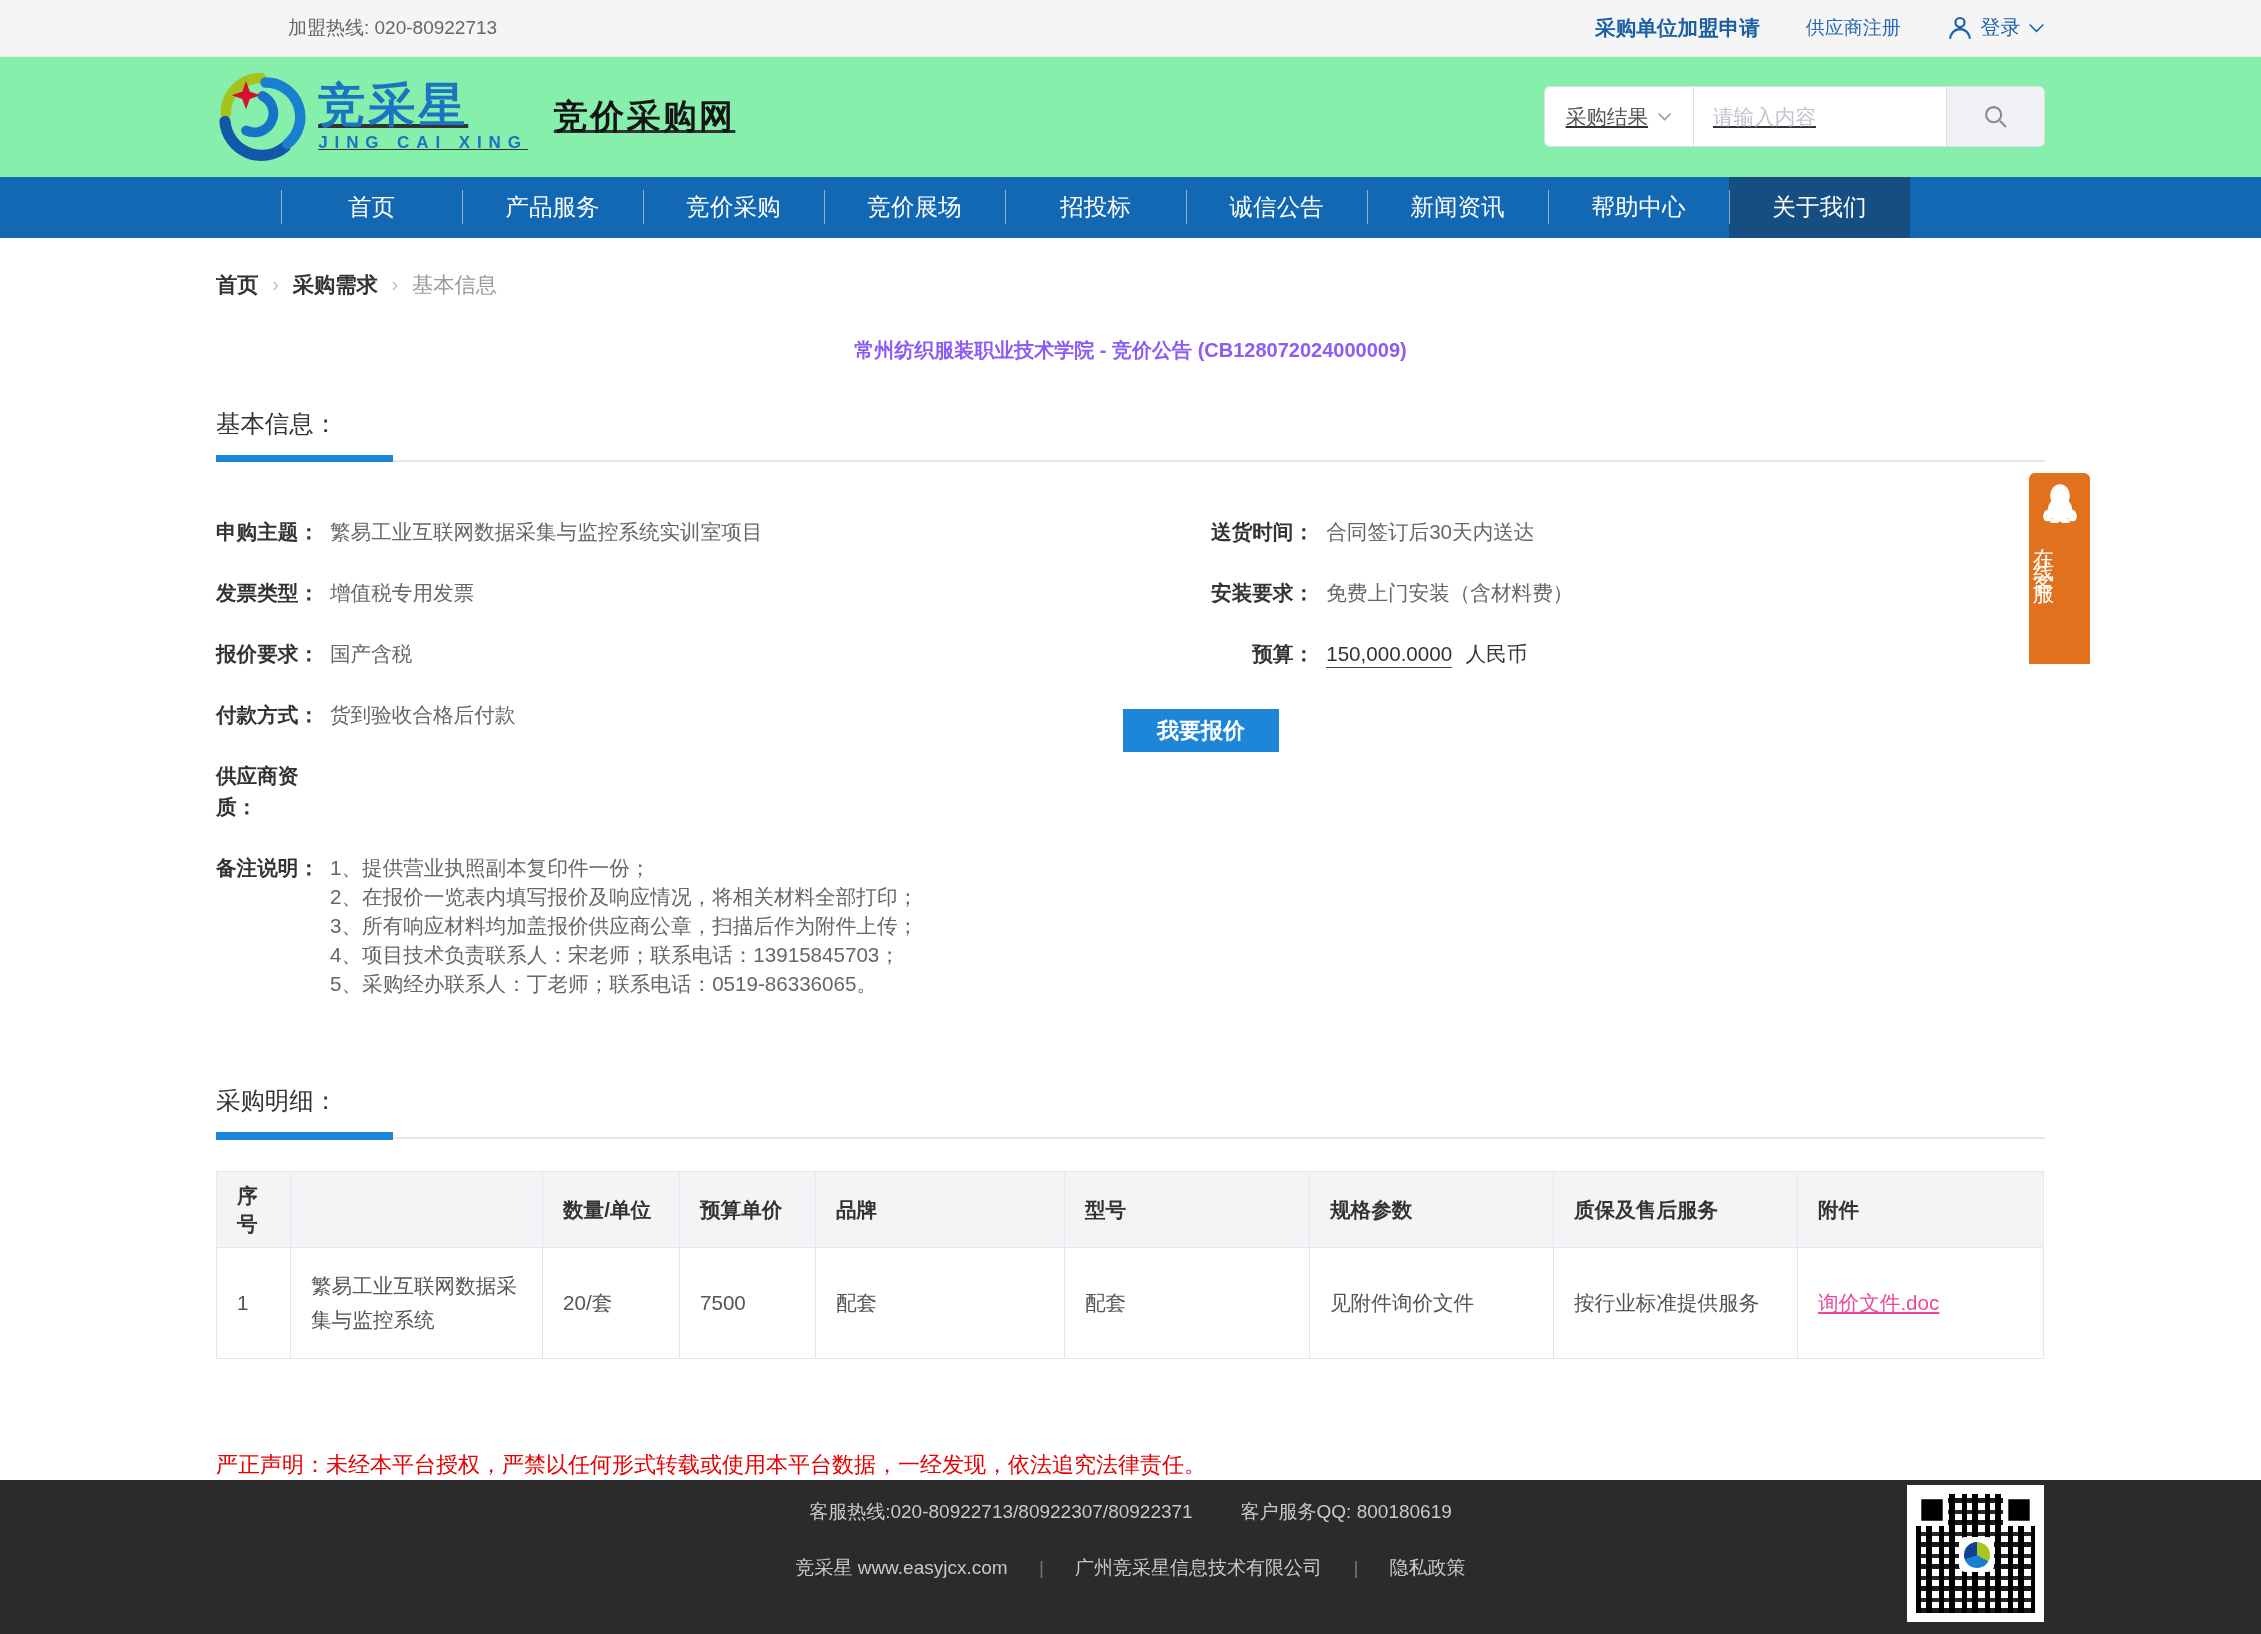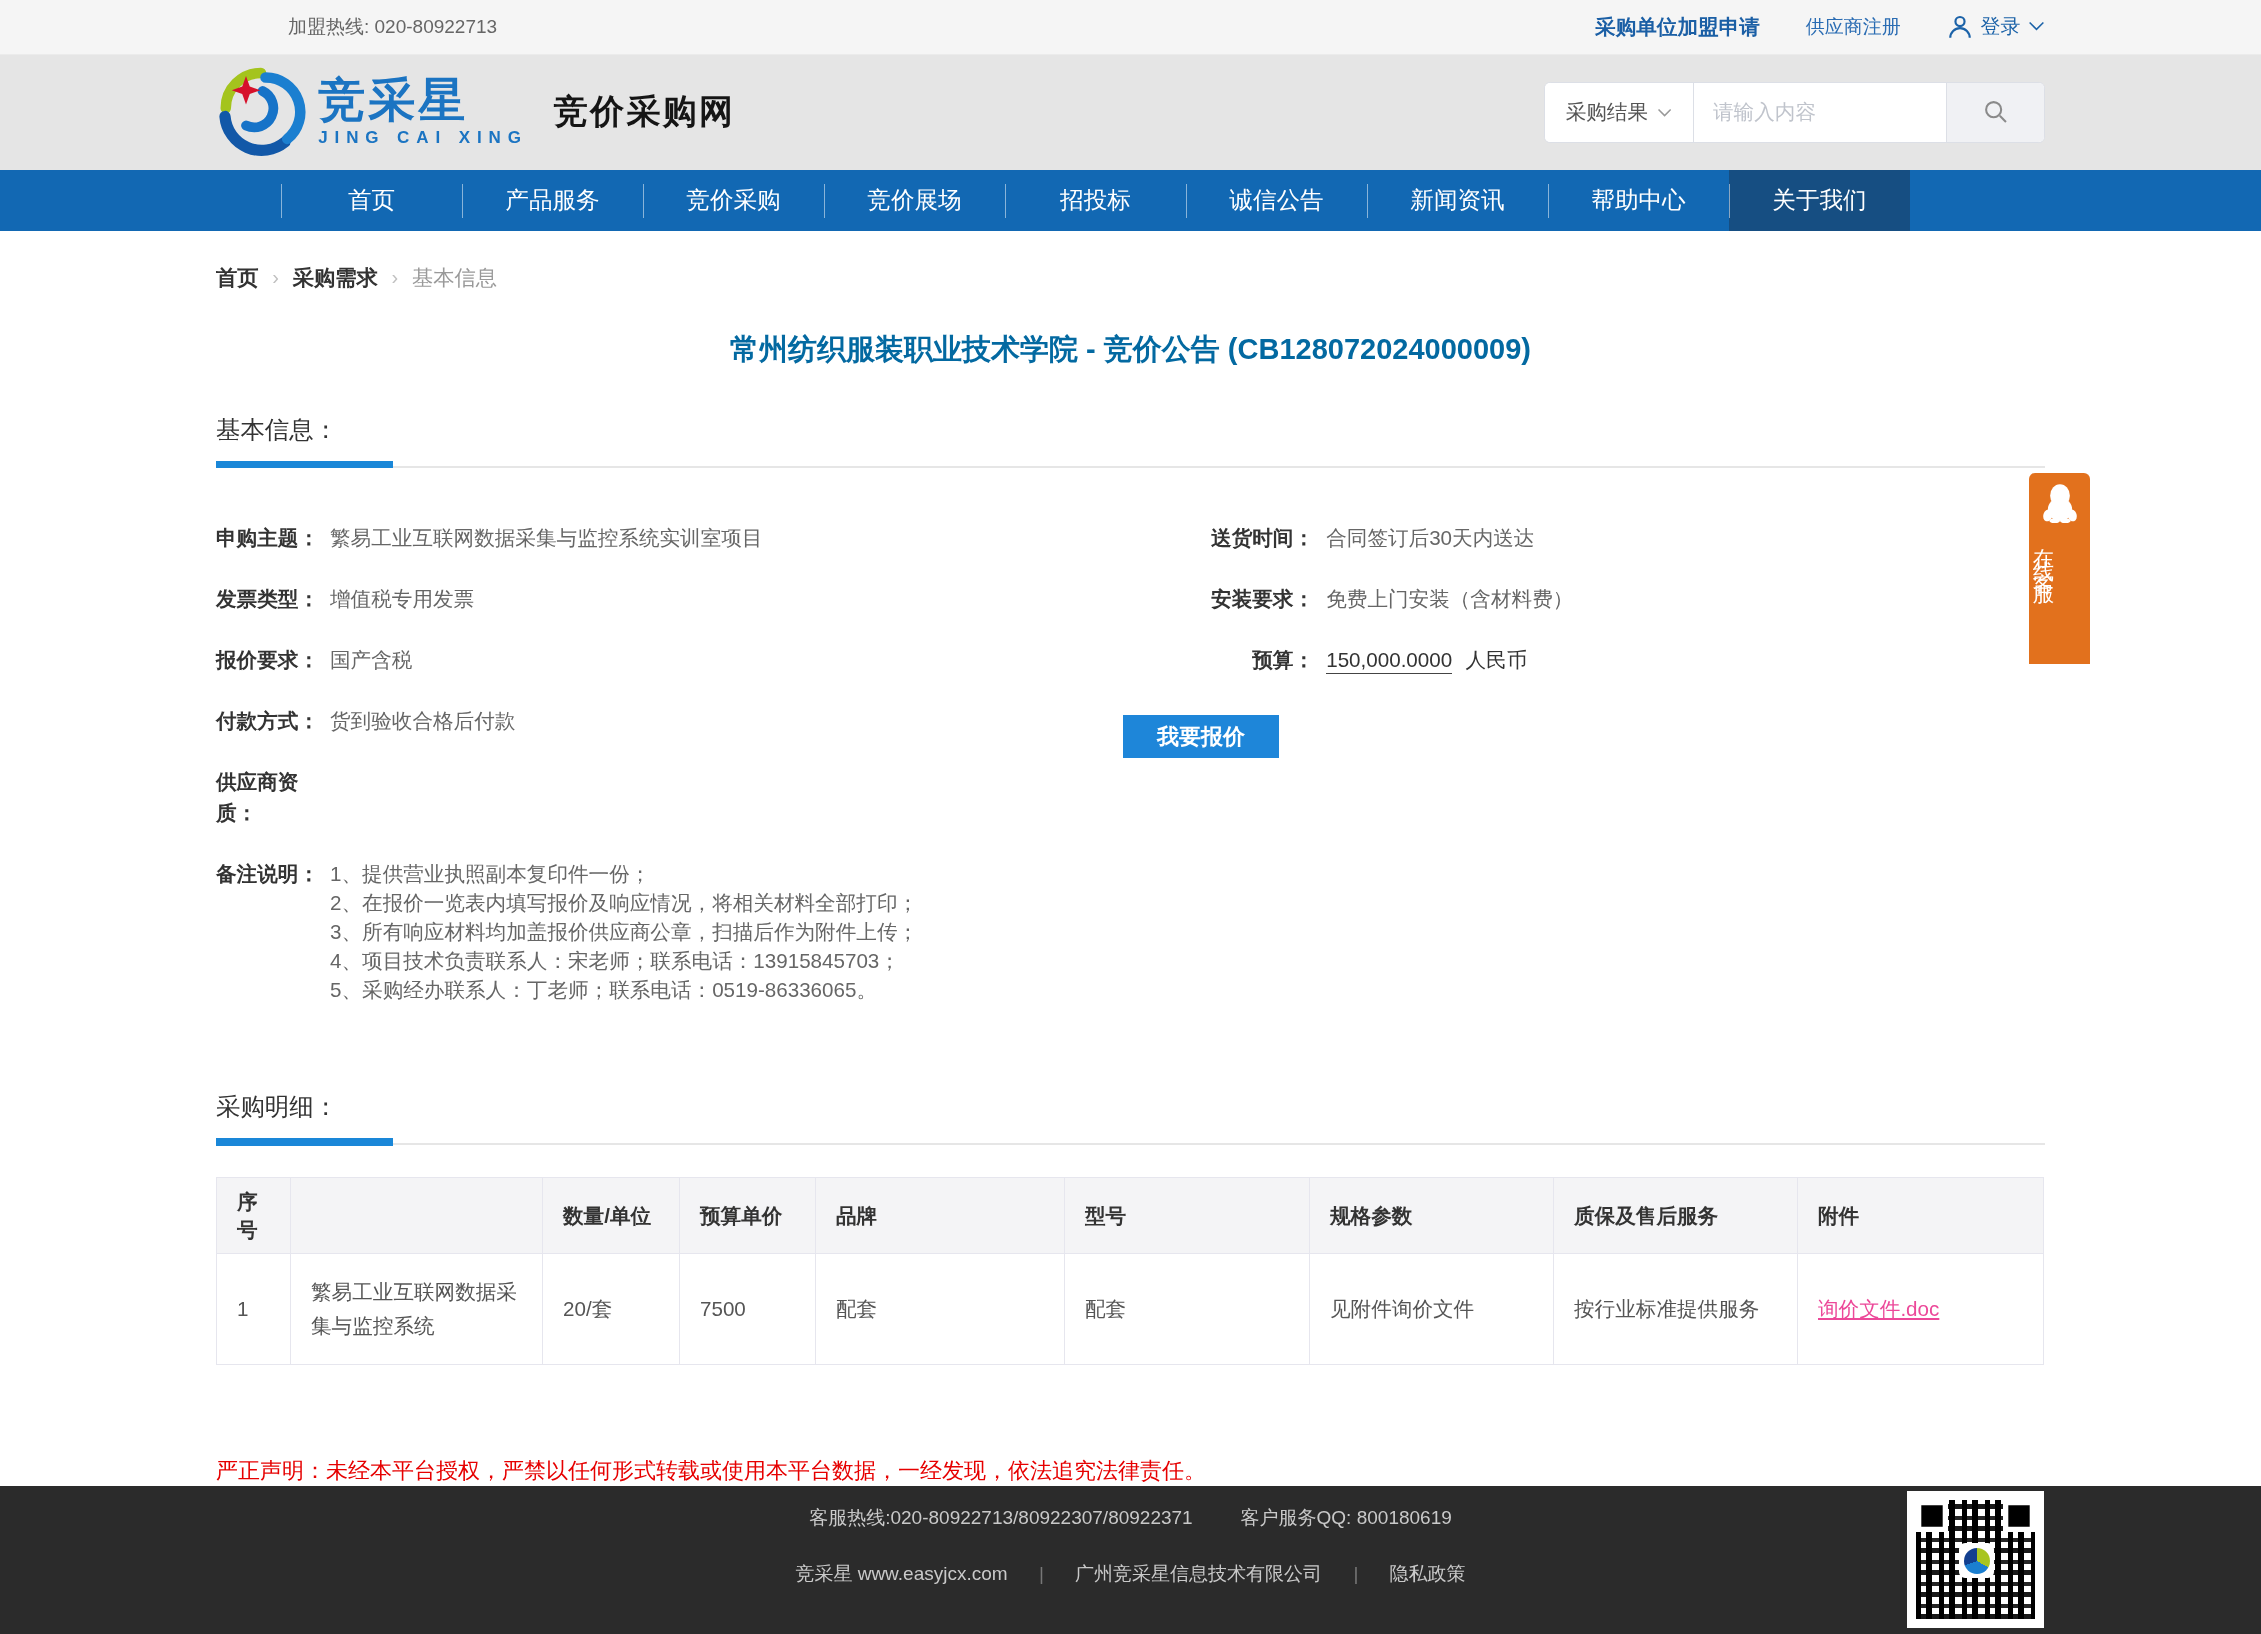--- a/index.html
+++ b/index.html
@@ -19,21 +19,21 @@
   
   .topbar { height: 59px; background: #f5f5f5; border-bottom: 0.8px solid #ebebeb; font-size: 19px; color: #666; }
   .topbar .container { height: 100%; display: flex; align-items: center; }
   .topbar .join { margin-left: 72px; }
   .topbar .right { margin-left: auto; display: flex; align-items: center; gap: 46px; }
   .topbar .apply { color: #1b5fa5; font-weight: bold; font-size: 20.6px; cursor: pointer; }
   .topbar .reg { color: #2a6cb3; cursor: pointer; }
   .topbar .login { color: #1b62a8; display: flex; align-items: center; gap: 7.6px; cursor: pointer; font-size: 20px; }
 
   
-  .header { height: 125px; background: #e5e5e5; }
+  .header { height: 125px; background: #86efac; text-decoration: underline; }
   .header .container { height: 100%; display: flex; align-items: center; }
   .logo { display: flex; align-items: center; }
   .logo-txt { margin-left: 12.2px; }
   .logo-cn { font-size: 47px; font-weight: bold; color: #1b74c2; line-height: 47px; letter-spacing: 3px; }
   .logo-en { font-size: 17px; font-weight: bold; color: #1b74c2; letter-spacing: 6.9px; margin-top: 4.6px; }
   .site-name { font-size: 34px; font-weight: bold; color: #151515; margin-left: 26px; letter-spacing: 2.3px; }
 
   .search { margin-left: auto; display: flex; height: 61px; border: 0.8px solid #dcdfe6; border-radius: 6.1px; overflow: hidden; background: #fff; }
   .search .sel { width: 149px; display: flex; align-items: center; justify-content: center; gap: 9.1px; font-size: 20.6px; color: #555; border-right: 0.8px solid #dcdfe6; cursor: pointer; background: #fff; }
   .search input { width: 252px; border: none; outline: none; font-size: 20.6px; padding: 0 19px; color: #333; background: #fff; font-family: "Liberation Sans", sans-serif; }
@@ -47,21 +47,21 @@
   .nav li::before { content: ""; position: absolute; left: 0; top: 13.7px; width: 0.8px; height: 34px; background: rgba(255,255,255,.5); }
   .nav li.active { background: #164e82; }
 
   
   .main { flex: 1; }
   .breadcrumb { margin-top: 32px; font-size: 21.3px; color: #333; display: flex; align-items: center; gap: 13.7px; }
   .breadcrumb .bc { font-weight: bold; cursor: pointer; }
   .breadcrumb .sep { color: #c0c0c0; font-size: 20px; }
   .breadcrumb .cur { color: #999; font-weight: normal; }
 
-  .title { margin-top: 38px; text-align: center; font-size: 29px; font-weight: bold; color: #0369a1; }
+  .title { margin-top: 38px; text-align: center; font-size: 20px; font-weight: bold; color: #8b5cf6; }
   .meta { margin-top: 27.4px; text-align: center; font-size: 20px; color: #999; }
   .meta span.pair { margin: 0 24.4px; }
 
   .section-title { margin-top: 44px; font-size: 24.4px; color: #333; }
   .section-line { margin-top: 17px; height: 5.3px; border-bottom: 2.3px solid #e6e6e6; position: relative; }
   .section-line::before { content: ""; position: absolute; left: 0; bottom: -2.3px; width: 177px; height: 7.6px; background: #1a87d8; }
 
   .fields { margin-top: 55px; display: flex; }
   .col-left { width: 900px; flex-shrink: 0; }
   .col-right { flex: 1; }

